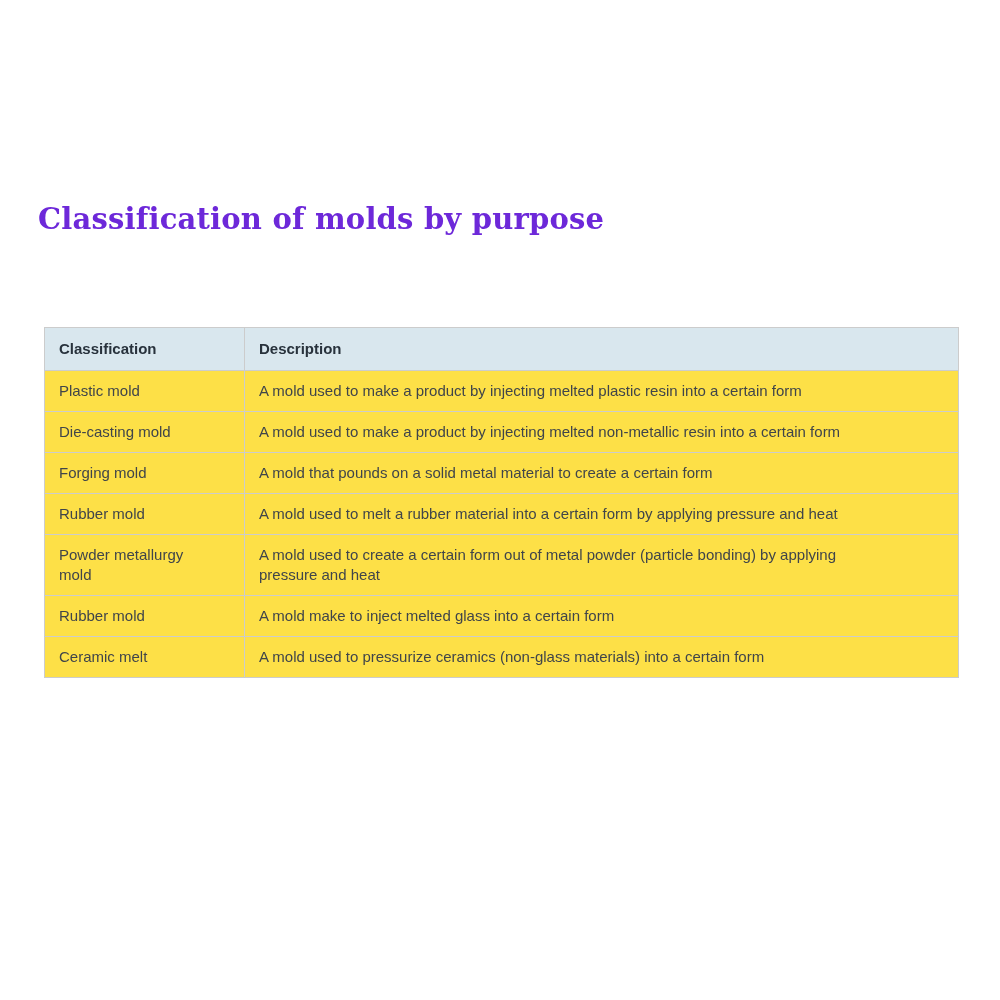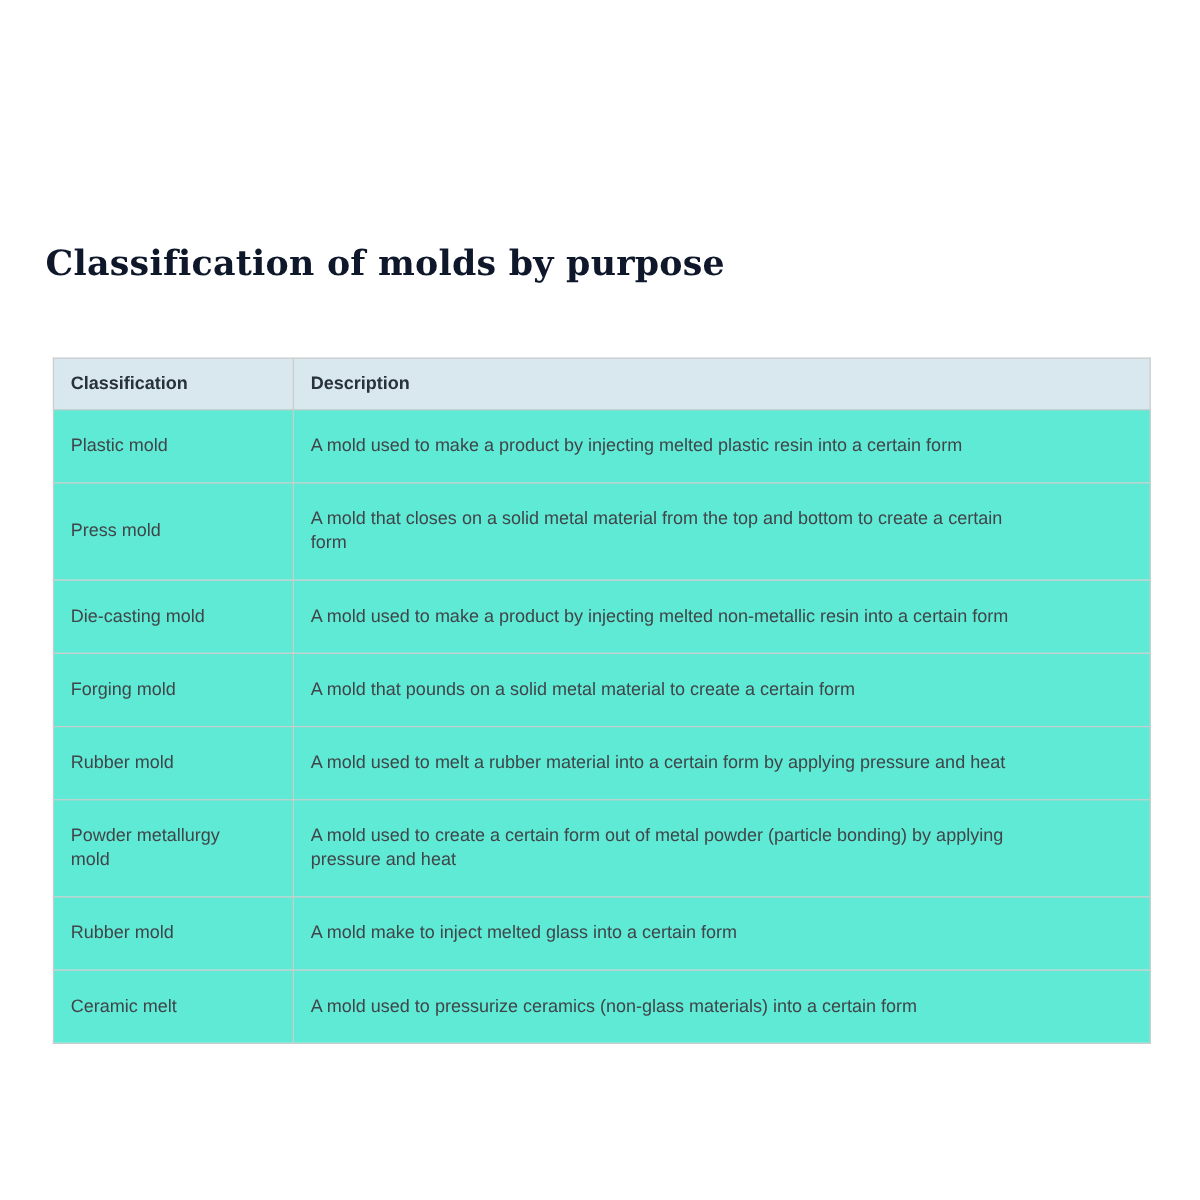--- a/index.html
+++ b/index.html
@@ -12,25 +12,25 @@
   .content {
     padding-top: 202px;
     padding-left: 38px;
     padding-right: 42px;
   }
   h1.page-title {
     font-family: "DejaVu Serif", "Liberation Serif", serif;
     font-weight: 700;
     font-size: 29px;
     letter-spacing: 0.2px;
-    color: #0f172a;
+    color: #6d28d9;
     line-height: 1.2;
   }
   table.molds-table {
-    margin-top: 61px;
+    margin-top: 90px;
     margin-left: 6px;
     width: 914px;
     border-collapse: collapse;
     table-layout: fixed;
   }
   table.molds-table th,
   table.molds-table td {
     border: 1px solid #cccccc;
     text-align: left;
     vertical-align: middle;
@@ -38,23 +38,23 @@
     line-height: 20px;
     white-space: pre-line;
   }
   table.molds-table th {
     background: #d9e7ee;
     color: #28323c;
     font-weight: 700;
     padding: 11px 14px;
   }
   table.molds-table td {
-    background: #5eead4;
+    background: #fde047;
     color: #40454a;
-    padding: 20px 14px;
+    padding: 10px 14px;
   }
   col.col-classification { width: 200px; }
   col.col-description   { width: 714px; }
   td.cell-description { padding-right: 28px; }
 </style>
 </head>
 <body>
 
 <div class="content">
 
@@ -68,25 +68,20 @@
     <thead>
       <tr>
         <th>Classification</th>
         <th>Description</th>
       </tr>
     </thead>
     <tbody>
       <tr>
         <td class="cell-classification">Plastic mold</td>
         <td class="cell-description">A mold used to make a product by injecting melted plastic resin into a certain form</td>
-      </tr>
-      <tr>
-        <td class="cell-classification">Press mold</td>
-        <td class="cell-description">A mold that closes on a solid metal material from the top and bottom to create a certain
-form</td>
       </tr>
       <tr>
         <td class="cell-classification">Die-casting mold</td>
         <td class="cell-description">A mold used to make a product by injecting melted non-metallic resin into a certain form</td>
       </tr>
       <tr>
         <td class="cell-classification">Forging mold</td>
         <td class="cell-description">A mold that pounds on a solid metal material to create a certain form</td>
       </tr>
       <tr>

